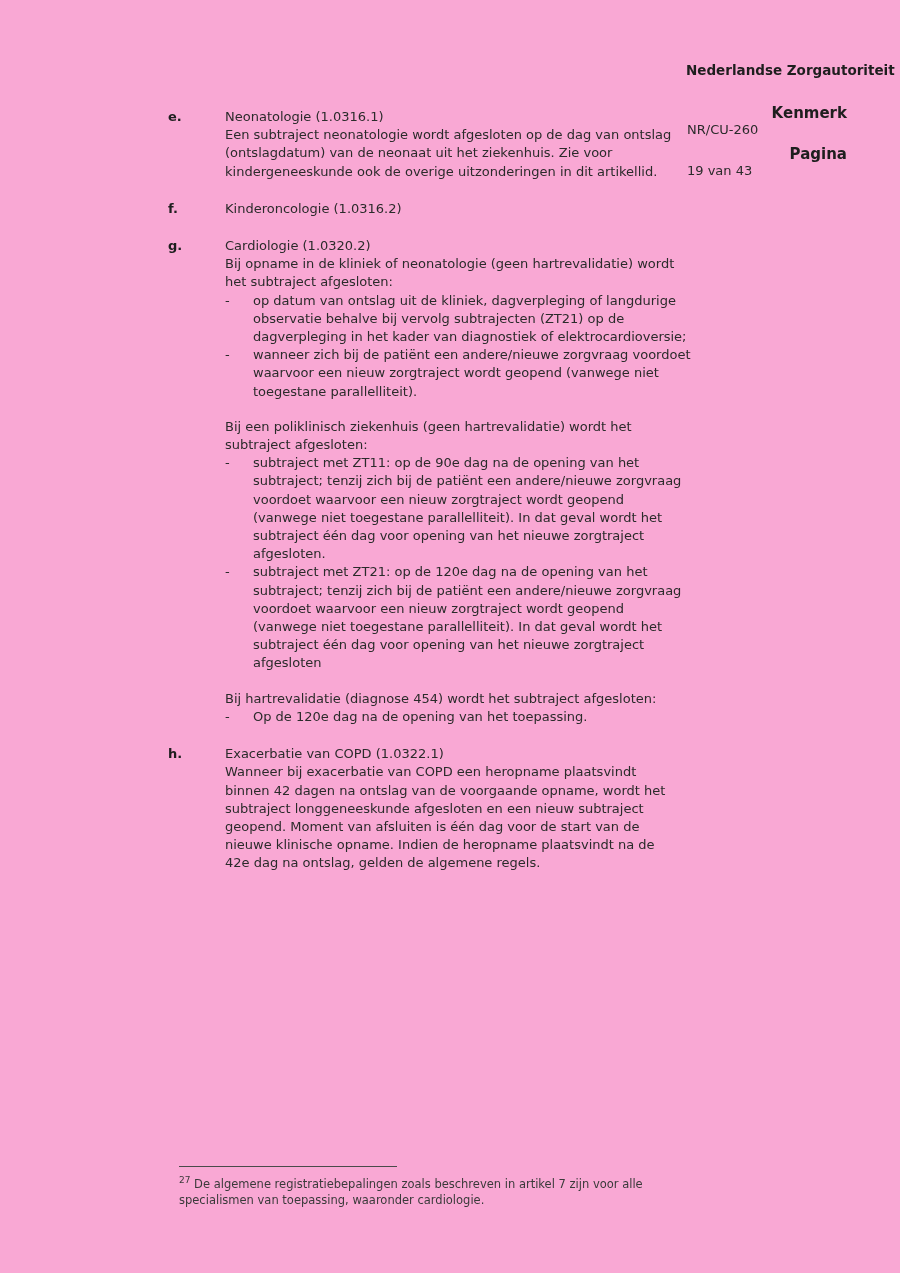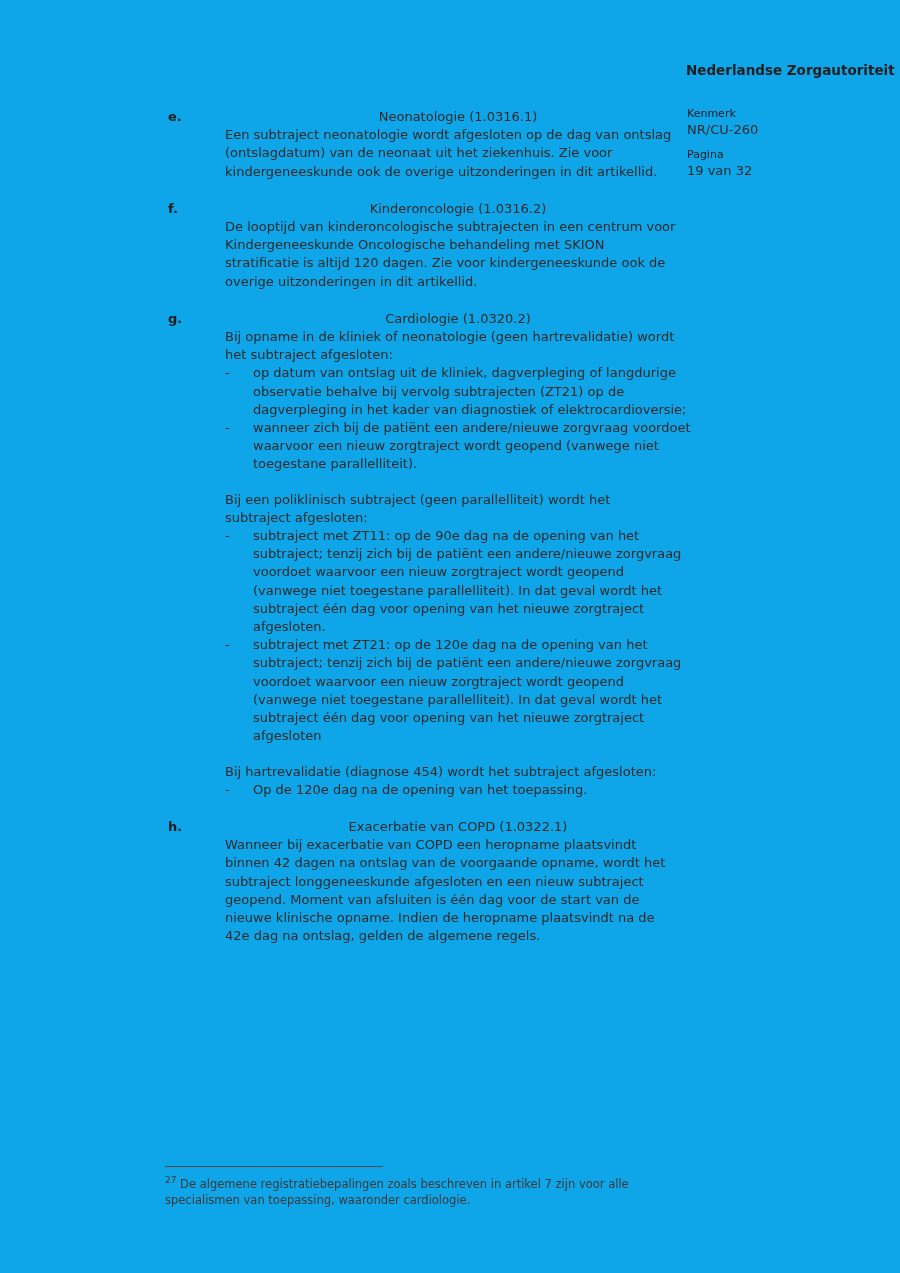--- a/index.html
+++ b/index.html
@@ -4,21 +4,21 @@
 <style>
   html, body {
     margin: 0;
     padding: 0;
     background: #ffffff;
   }
   .page {
     position: relative;
     width: 900px;
     height: 1273px;
-    background: #0ea5e9;
+    background: #f9a8d4;
     font-family: "DejaVu Sans", "Liberation Sans", sans-serif;
     font-size: 13px;
     line-height: 18.2px;
     color: #2b2b2b;
     overflow: hidden;
   }
   .header-org {
     position: absolute;
     left: 686px;
     top: 61px;
@@ -27,24 +27,25 @@
     color: #1e1e1e;
     white-space: nowrap;
   }
   .sidebar {
     position: absolute;
     left: 687px;
     top: 106px;
     width: 160px;
   }
   .meta-label {
-    font-size: 11px;
-    font-weight: normal;
+    font-size: 15px;
+    font-weight: bold;
     line-height: 15px;
     color: #1e1e1e;
+    text-align: right;
   }
   .meta-value {
     font-size: 13px;
     line-height: 17px;
     margin-bottom: 9px;
     color: #2b2b2b;
     white-space: nowrap;
   }
   .content {
     position: absolute;
@@ -61,21 +62,20 @@
     flex: none;
     font-weight: bold;
     color: #1e1e1e;
   }
   .item-body {
     width: 466px;
     flex: none;
   }
   .item-title {
     margin: 0;
-    text-align: center;
   }
   .para {
     margin: 17px 12px 0 0;
   }
   .item-title + .para {
     margin-top: 0;
   }
   .dash-list {
     margin: 0;
   }
@@ -89,21 +89,21 @@
   .dash-text {
     flex: 1;
   }
   sup.fn-ref {
     font-size: 9px;
     line-height: 0;
     vertical-align: super;
   }
   .footnote {
     position: absolute;
-    left: 165px;
+    left: 179px;
     top: 1166px;
     width: 480px;
   }
   .footnote-rule {
     width: 218px;
     height: 1px;
     background: #4a4a4a;
   }
   .footnote-text {
     margin: 9px 0 0 0;
@@ -121,54 +121,53 @@
 <body>
 
 <div class="page">
 
   <div class="header-org">Nederlandse Zorgautoriteit</div>
 
   <div class="sidebar">
     <div class="meta-label">Kenmerk</div>
     <div class="meta-value">NR/CU-260</div>
     <div class="meta-label">Pagina</div>
-    <div class="meta-value">19 van 32</div>
+    <div class="meta-value">19 van 43</div>
   </div>
 
   <div class="content">
       <div class="doc-item">
         <div class="item-label">e.</div>
         <div class="item-body">
           <div class="item-title">Neonatologie (1.0316.1)</div>
           <div class="para">Een subtraject neonatologie wordt afgesloten op de dag van ontslag (ontslagdatum) van de neonaat uit het ziekenhuis. Zie voor kindergeneeskunde ook de overige uitzonderingen in dit artikellid.</div>
         </div>
       </div>
       <div class="doc-item">
         <div class="item-label">f.</div>
         <div class="item-body">
           <div class="item-title">Kinderoncologie (1.0316.2)</div>
-          <div class="para">De looptijd van kinderoncologische subtrajecten in een centrum voor Kindergeneeskunde Oncologische behandeling met SKION stratificatie is altijd 120 dagen. Zie voor kindergeneeskunde ook de overige uitzonderingen in dit artikellid.</div>
         </div>
       </div>
       <div class="doc-item">
         <div class="item-label">g.</div>
         <div class="item-body">
           <div class="item-title">Cardiologie (1.0320.2)</div>
           <div class="para">Bij opname in de kliniek of neonatologie (geen hartrevalidatie) wordt het subtraject afgesloten:</div>
           <div class="dash-list">
             <div class="dash-item">
               <span class="dash">-</span>
               <span class="dash-text">op datum van ontslag uit de kliniek, dagverpleging of langdurige observatie behalve bij vervolg subtrajecten (ZT21) op de dagverpleging in het kader van diagnostiek of elektrocardioversie;</span>
             </div>
             <div class="dash-item">
               <span class="dash">-</span>
               <span class="dash-text">wanneer zich bij de patiënt een andere/nieuwe zorgvraag voordoet waarvoor een nieuw zorgtraject wordt geopend (vanwege niet toegestane parallelliteit).</span>
             </div>
           </div>
-          <div class="para">Bij een poliklinisch subtraject (geen parallelliteit) wordt het subtraject afgesloten:</div>
+          <div class="para">Bij een poliklinisch ziekenhuis (geen hartrevalidatie) wordt het subtraject afgesloten:</div>
           <div class="dash-list">
             <div class="dash-item">
               <span class="dash">-</span>
               <span class="dash-text">subtraject met ZT11: op de 90e dag na de opening van het subtraject; tenzij zich bij de patiënt een andere/nieuwe zorgvraag voordoet waarvoor een nieuw zorgtraject wordt geopend (vanwege niet toegestane parallelliteit). In dat geval wordt het subtraject één dag voor opening van het nieuwe zorgtraject afgesloten.</span>
             </div>
             <div class="dash-item">
               <span class="dash">-</span>
               <span class="dash-text">subtraject met ZT21: op de 120e dag na de opening van het subtraject; tenzij zich bij de patiënt een andere/nieuwe zorgvraag voordoet waarvoor een nieuw zorgtraject wordt geopend (vanwege niet toegestane parallelliteit). In dat geval wordt het subtraject één dag voor opening van het nieuwe zorgtraject afgesloten</span>
             </div>
           </div>

